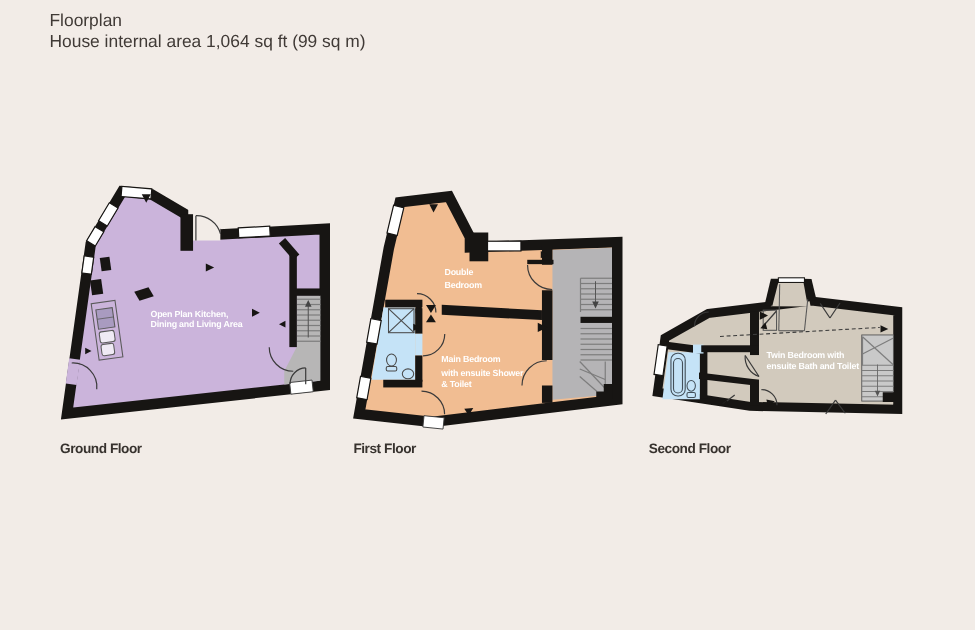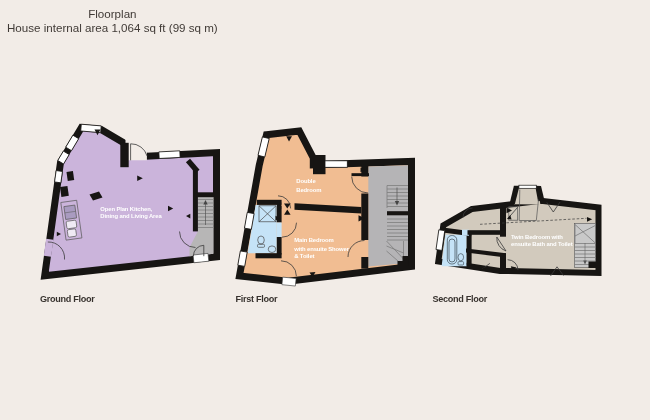--- a/index.html
+++ b/index.html
@@ -1,17 +1,17 @@
 <!DOCTYPE html>
 <html><head>
 <meta charset="utf-8">
 <style>
   html,body{margin:0;padding:0;}
   body{width:650px;height:420px;background:#f2ece7;font-family:"Liberation Sans",sans-serif;overflow:hidden;}
-  .hdr{position:absolute;left:7px;top:7px;color:#403a36;font-size:11.6px;line-height:14.2px;text-align:center;}
+  .hdr{position:absolute;left:33px;top:7px;color:#403a36;font-size:11.6px;line-height:14.2px;}
   svg{position:absolute;left:0;top:0;}
   .rl{font-weight:bold;font-size:5.9px;fill:#ffffff;letter-spacing:-0.12px;}
   .fl{font-weight:bold;font-size:9.1px;fill:#37322e;letter-spacing:-0.3px;}
 </style>
 </head>
 <body>
 
 <div class="hdr">Floorplan<br>House internal area 1,064 sq ft (99 sq m)</div>
 <svg width="650" height="420" viewBox="0 0 650 420">
 

